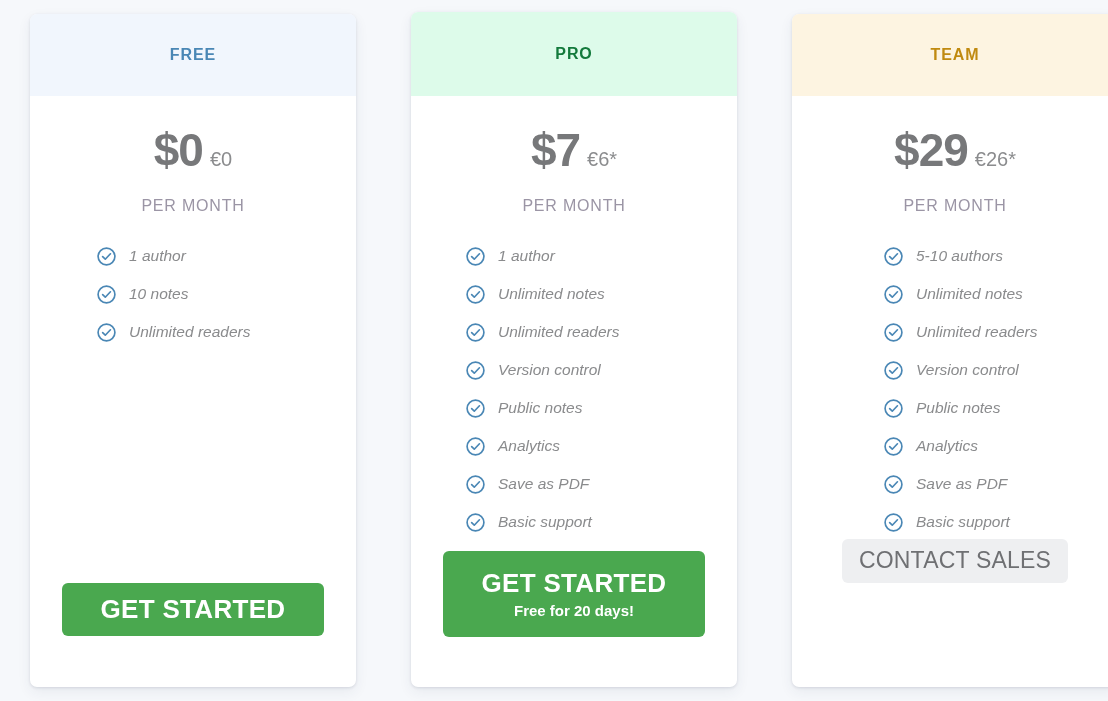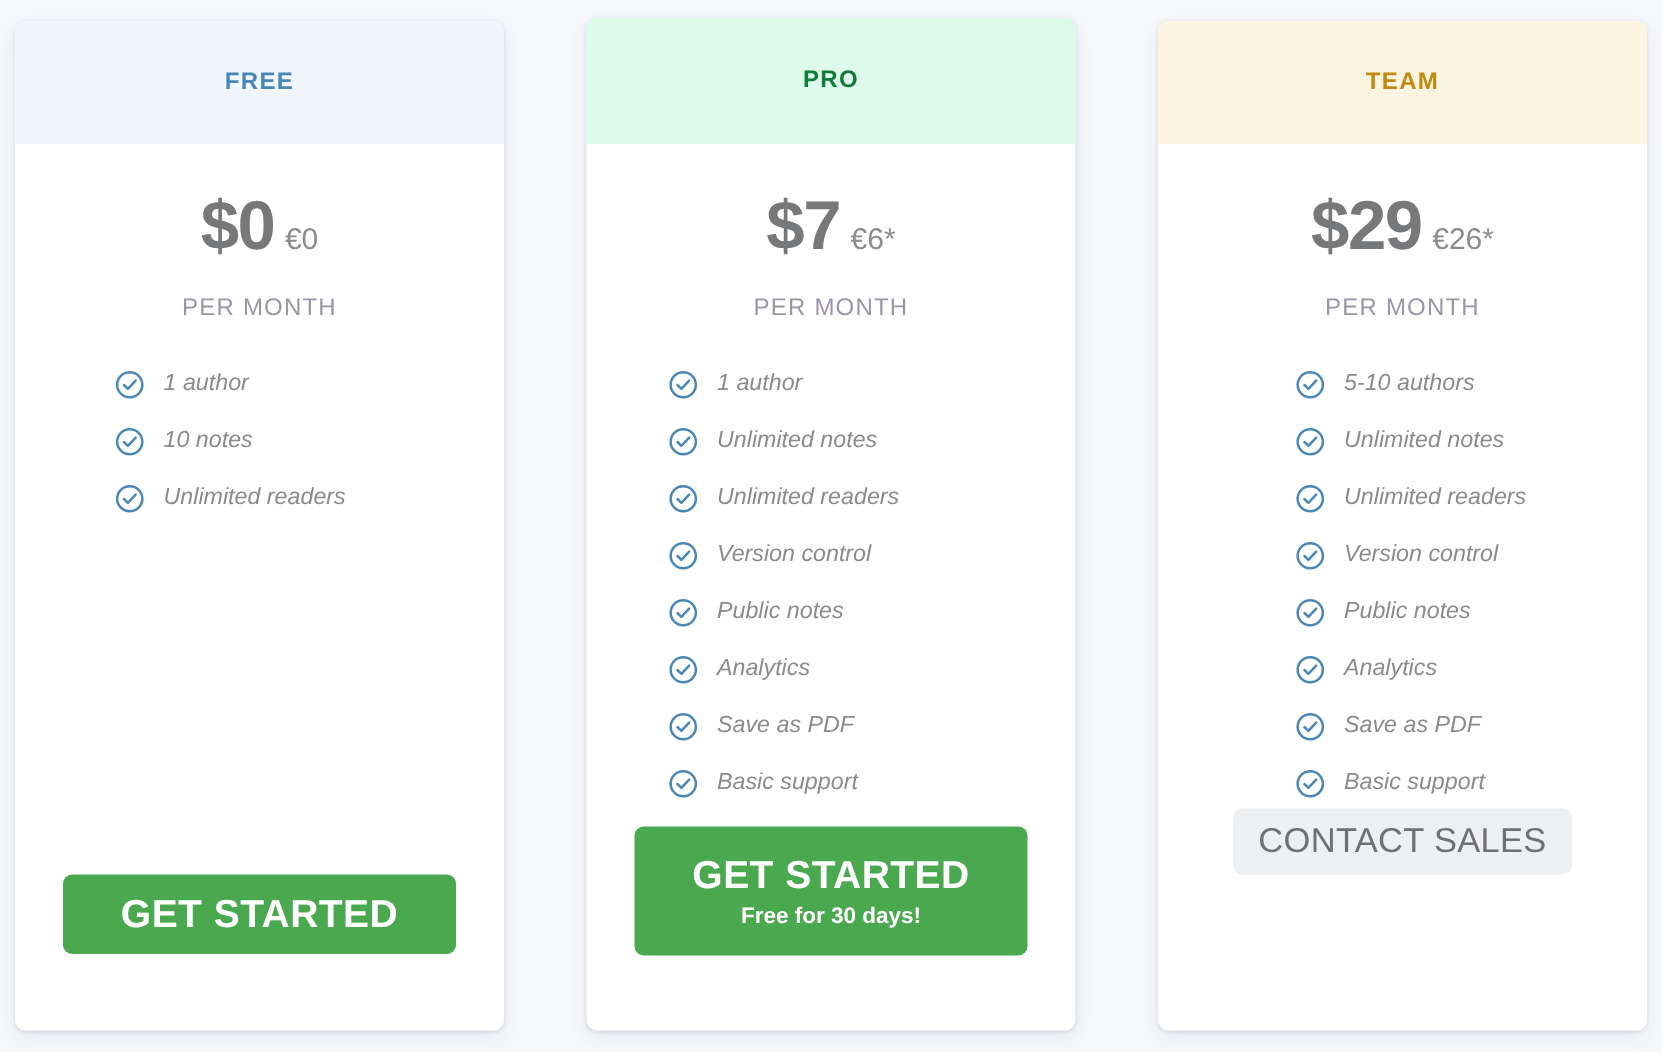--- a/index.html
+++ b/index.html
@@ -24,20 +24,21 @@
   .plan-card {
     position: absolute;
     top: 14px;
     width: 326px;
     background: #ffffff;
     border-radius: 7px;
     box-shadow: 0 1px 3px rgba(40, 50, 80, 0.13), 0 5px 14px rgba(40, 50, 80, 0.07);
     display: flex;
     flex-direction: column;
     overflow: hidden;
+    margin-left: 20px;
   }
   .plan-card.free  { left: 10px;  top: 14px; height: 673px; }
   .plan-card.pro   { left: 391px; top: 12px; height: 675px; }
   .plan-card.team  { left: 772px; top: 14px; height: 673px; }
 
   .plan-header {
     height: 82px;
     display: flex;
     align-items: center;
     justify-content: center;
@@ -274,21 +275,21 @@
           <svg class="check-icon" viewBox="0 0 24 24">
             <circle cx="12" cy="12" r="9.6" fill="none" stroke="#4a87b5" stroke-width="1.9"></circle>
             <path d="M7.6 12.2 L10.6 15.1 L16.5 8.9" fill="none" stroke="#4a87b5" stroke-width="1.9" stroke-linecap="round" stroke-linejoin="round"></path>
           </svg>
           <span class="feature-label">Basic support</span>
         </li>
       </ul>
       <div class="cta-wrap">
         <button class="cta-button cta-green">
           <span class="cta-line1">GET STARTED</span>
-          <span class="cta-line2">Free for 30 days!</span>
+          <span class="cta-line2">Free for 20 days!</span>
         </button>
       </div>
     </div>
   </div>
 
   <div class="plan-card team">
     <div class="plan-header hdr-team">
       <span>TEAM</span>
     </div>
     <div class="plan-body">

